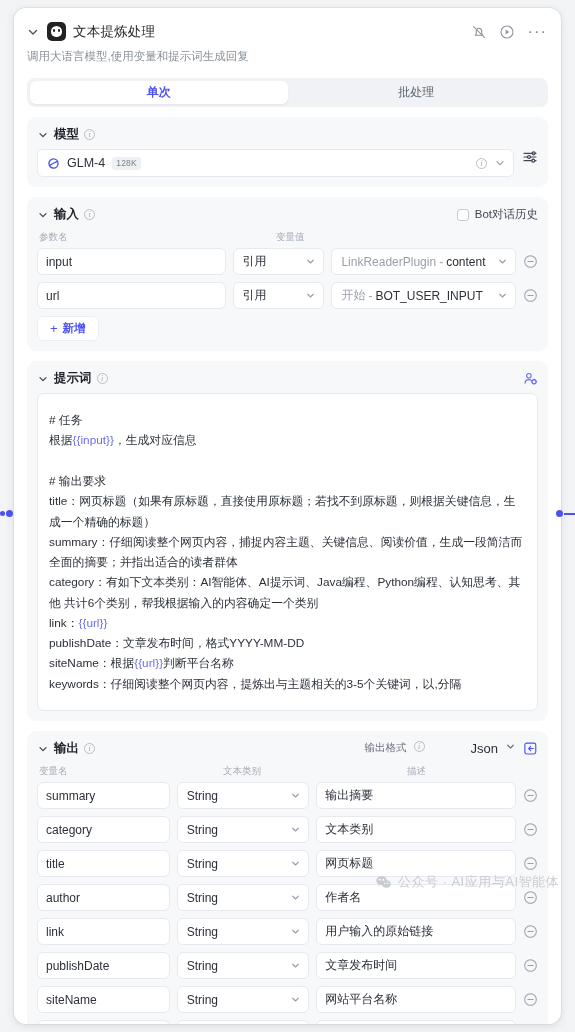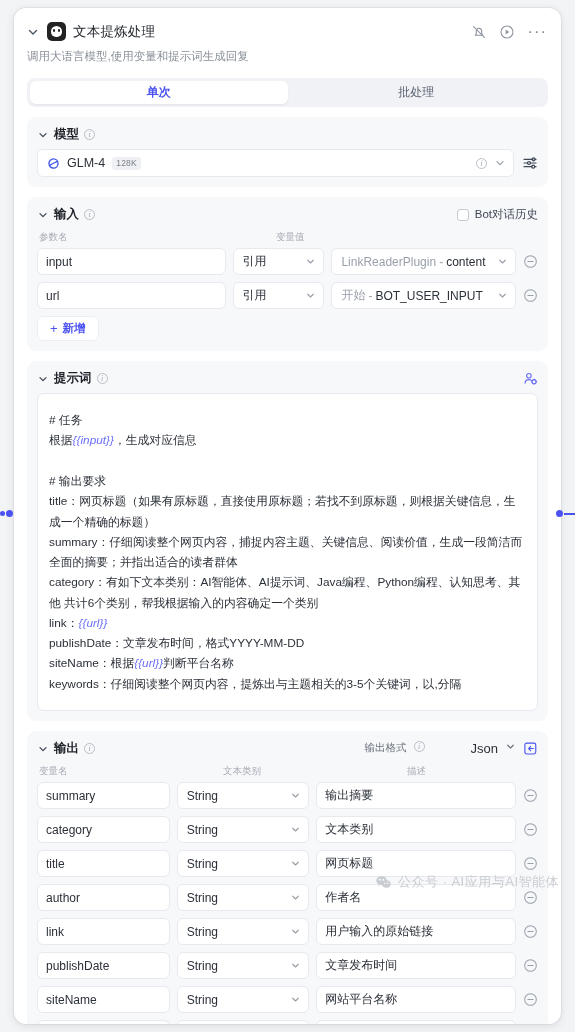--- a/index.html
+++ b/index.html
@@ -124,21 +124,21 @@
   }
   .add-btn {
     display: inline-flex; align-items: center; gap: 5px;
     background: #fff; border: 1px solid #eceef2; border-radius: 6px;
     height: 25px; padding: 0 12px; font-size: 11.5px; color: #4b52f0;
     font-weight: 600; cursor: pointer;
   }
   .add-btn .plus { font-size: 13px; font-weight: 400; color:#4b52f0; }
 
   
-  .model-row { display: flex; align-items: center; gap: 8px; }
+  .model-row { display: flex; align-items: flex-start; gap: 8px; }
   .model-box {
     flex: 1; background: #fff; border: 1px solid #e7e9ee; border-radius: 6px;
     height: 28px; display: flex; align-items: center; padding: 0 7px 0 9px; gap: 7px;
     cursor: pointer;
   }
   .glm-logo { width: 13px; height: 13px; flex:none; }
   .model-name { font-size: 12.5px; color: #2b3038; }
   .badge {
     background: #eff0f3; color: #7a8089; font-size: 8.5px;
     border-radius: 3px; padding: 1.5px 4px; letter-spacing: .2px;
@@ -151,21 +151,21 @@
   .cbox { width: 12px; height: 12px; border: 1px solid #c6cad2; border-radius: 3px; background:#fff; }
   .cbox-label { font-size: 11.5px; color: #3f4754; }
 
   
   .prompt-box {
     background: #fff; border: 1px solid #e7e9ee; border-radius: 7px;
     padding: 16px 11px; font-size: 11.8px; line-height: 1.72; color: #2b3038;
     white-space: pre-wrap; word-break: break-word;
     min-height: 160px;
   }
-  .var { color: #6b6ef5; font-style: italic; }
+  .var { color: #6b6ef5; }
 
   
   .out-fmt-label { font-size: 10.5px; color: #6b717b; }
   .out-fmt-val { font-size: 13px; color: #2b3038; margin-left: 39px; }
   .expand-icon { width: 15px; height: 15px; color: #4b52f0; cursor: pointer; }
 
   
   .port { position: absolute; border-radius: 50%; background: #4b52f0; }
   .port-l1 { left: 6px;  top: 510px; width: 7px; height: 7px; }
   .port-l2 { left: 0px;  top: 511px; width: 5px; height: 5px; }

